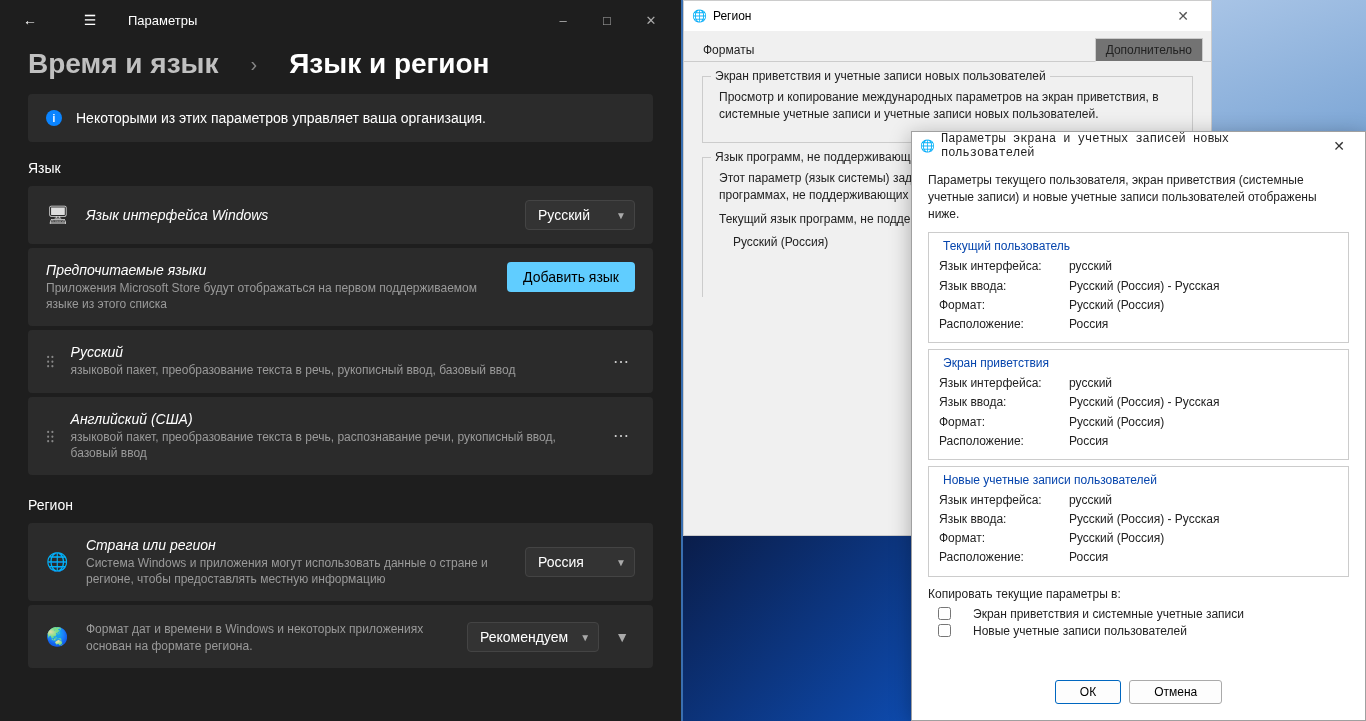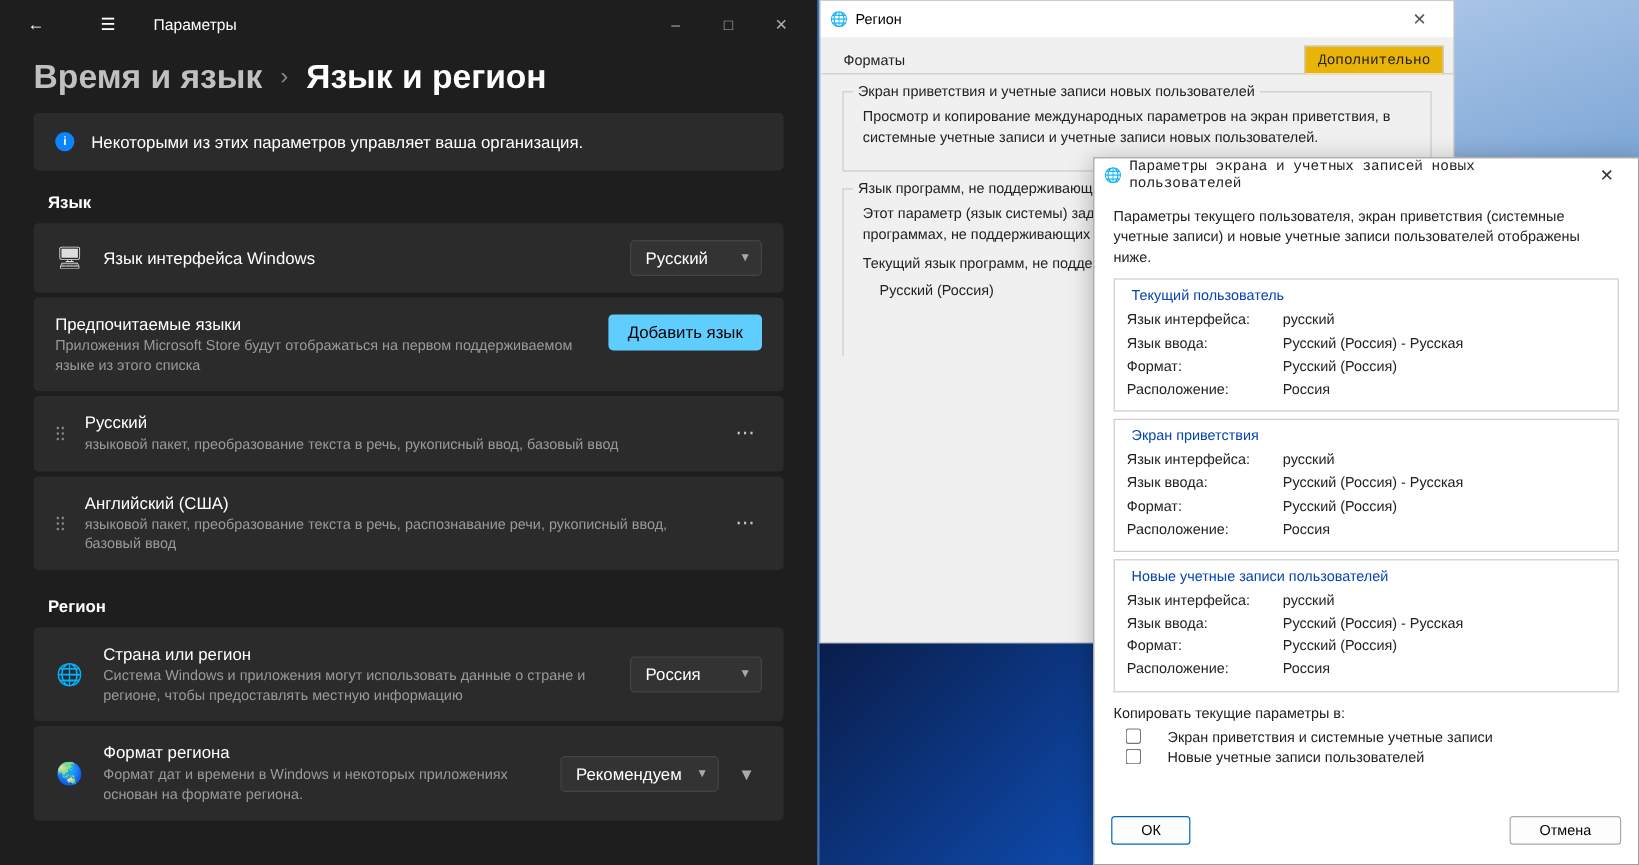--- a/index.html
+++ b/index.html
@@ -6,75 +6,75 @@
   body { width:1366px; height:721px; background:#3a6fb0; overflow:hidden; position:relative; }
 
   
   .settings-window { position:absolute; left:0; top:0; width:681px; height:721px; background:#1e1e1e; color:#fff; display:flex; flex-direction:column; }
   .title-bar { height:40px; display:flex; align-items:center; gap:16px; padding:0 8px; }
   .tb-btn { width:44px; height:32px; display:flex; align-items:center; justify-content:center; color:#fff; font-size:14px; }
   .tb-title { flex:1; font-size:13px; color:#fff; }
   .tb-sys { display:flex; margin-left:auto; }
   .tb-sys .tb-btn { color:#aaa; font-size:13px; }
 
-  .breadcrumb { display:flex; align-items:center; gap:15px; padding:8px 28px 14px 28px; font-size:28px; font-weight:600; }
+  .breadcrumb { display:flex; align-items:center; gap:32px; padding:8px 28px 14px 28px; font-size:28px; font-weight:600; }
   .bc-chevron { color:#888; font-size:20px; font-weight:400; }
   .bc-main { color:#fff; }
   .bc-parent { color:#c0c0c0; }
 
   .content { padding:0 28px; overflow:hidden; flex:1; }
   .banner { background:#2b2b2b; border-radius:4px; padding:16px 18px; display:flex; align-items:center; gap:14px; margin-bottom:18px; }
   .banner .info-icon { width:16px; height:16px; background:#0a84ff; border-radius:50%; display:flex; align-items:center; justify-content:center; font-size:10px; color:#fff; font-weight:bold; }
   .banner-text { font-size:14px; }
 
-  .section-header { font-size:14px; font-weight:700; margin:6px 0 10px 12px; }
+  .section-header { font-size:14px; font-weight:400; margin:6px 0 10px 0; }
 
   .card { background:#2b2b2b; border-radius:4px; padding:14px 18px; display:flex; align-items:center; gap:16px; margin-bottom:4px; }
   .card-icon { width:24px; display:flex; justify-content:center; font-size:18px; color:#ddd; }
   .card-body { flex:1; }
-  .card-title { font-size:14px; }
+  .card-title { font-size:14px;font-style:italic; }
   .card-sub { font-size:12px; color:#9a9a9a; margin-top:2px; line-height:1.35; }
   .card-right { display:flex; align-items:center; gap:10px; }
   .select { background:#333; border:1px solid #444; border-radius:4px; padding:6px 30px 6px 12px; font-size:14px; color:#fff; position:relative; min-width:110px; }
   .select .chev { position:absolute; right:8px; top:50%; transform:translateY(-50%); font-size:10px; color:#aaa; }
   .btn-accent { background:#60cdff; color:#000; border:none; border-radius:4px; padding:7px 16px; font-size:14px; }
   .lang-card .drag { font-size:16px; color:#888; }
   .lang-card .more { font-size:16px; color:#ccc; letter-spacing:2px; padding:4px; }
 
   .sub-chevron { font-size:14px; color:#aaa; padding:0 6px; }
 
   
   .region-window { position:absolute; left:683px; top:0; width:529px; height:536px; background:#f0f0f0; border:1px solid #ccc; display:flex; flex-direction:column; }
   .rw-title { height:30px; display:flex; align-items:center; padding:0 8px; font-size:12px; gap:6px; background:#fff; }
   .rw-title .globe { font-size:12px; }
   .rw-close { margin-left:auto; width:40px; text-align:center; color:#555; font-size:14px; }
   .rw-tabs { display:flex; padding:6px 8px 0 8px; border-bottom:1px solid #ccc; font-size:12px;justify-content:space-between; }
   .rw-tab { padding:4px 10px; border:1px solid transparent; position:relative; top:1px; color:#222; }
-  .rw-tab.active { background:#eab308; border-color:#ccc; border-bottom-color:#f0f0f0;font-family:Liberation Mono, monospace; }
+  .rw-tab.active { background:#737373; border-color:#ccc; border-bottom-color:#f0f0f0; }
   .rw-body { padding:14px 18px; font-size:12px; color:#222; }
   .fieldset { border:1px solid #ccc; padding:12px 16px; margin-bottom:14px; position:relative; }
   .fieldset .legend { position:absolute; top:-8px; left:8px; background:#f0f0f0; padding:0 4px; font-size:12px; }
   .fieldset p { line-height:1.45; margin-bottom:6px; }
   .indent { padding-left:14px; }
 
   
   .dlg { position:absolute; left:911px; top:131px; width:455px; height:590px; background:#fff; border:1px solid #a0a0a0; box-shadow:0 4px 20px rgba(0,0,0,0.3); font-size:12px; color:#222; display:flex; flex-direction:column; }
   .dlg-title { height:28px; display:flex; align-items:center; padding:0 8px; gap:6px; }
   .dlg-title .ttl { flex:1;font-family:Liberation Mono, monospace; }
   .dlg-close { width:36px; text-align:center; font-size:14px; color:#333; }
   .dlg-body { padding:12px 16px; flex:1; }
   .dlg-intro { line-height:1.4; margin-bottom:10px; }
   .groupbox { border:1px solid #ccc; padding:6px 10px 8px 10px; margin-bottom:6px; }
   .groupbox .gb-legend { color:#0645ad; font-size:12px; margin:-14px 0 4px 0; background:#fff; display:inline-block; padding:0 4px;text-align:center; }
   .kv { display:flex; font-size:12px; line-height:1.6; }
   .kv .k { width:130px; }
   .copy-label { margin:10px 0 6px 0; }
   .chk { display:flex; align-items:center; gap:22px; font-size:12px; margin:3px 0; padding-left:10px; }
   .chk input { width:13px; height:13px; }
-  .dlg-buttons { padding:10px 14px 16px 14px; display:flex; justify-content:space-between; gap:8px; }
+  .dlg-buttons { padding:10px 14px 16px 14px; display:flex; justify-content:center; gap:8px; }
   .win-btn { border:1px solid #aaa; background:#fdfdfd; border-radius:3px; padding:4px 24px; font-size:12px; }
   .win-btn.primary { border-color:#0067c0; }
 
   
   .desktop-stripe { position:absolute; left:683px; top:536px; width:683px; height:185px; background:linear-gradient(135deg,#0a1d4a,#0e4db3,#2066d6); z-index:-1;}
   .desktop-top { position:absolute; left:1212px; top:0; width:154px; height:131px; background:linear-gradient(160deg,#a8c4e6,#7ea7d6); z-index:0;}
 </style>
 </head>
 <body>
 
@@ -159,21 +159,20 @@
         <div class="select">
           <span>Россия</span>
           <span class="chev">▼</span>
         </div>
       </div>
     </div>
 
     <div class="card">
       <div class="card-icon">🌏</div>
       <div class="card-body">
-        <div class="card-title">Формат региона</div>
         <div class="card-sub">Формат дат и времени в Windows и некоторых приложениях основан на формате региона.</div>
       </div>
       <div class="card-right">
         <div class="select">
           <span>Рекомендуем</span>
           <span class="chev">▼</span>
         </div>
         <span class="sub-chevron">▼</span>
       </div>
     </div>

